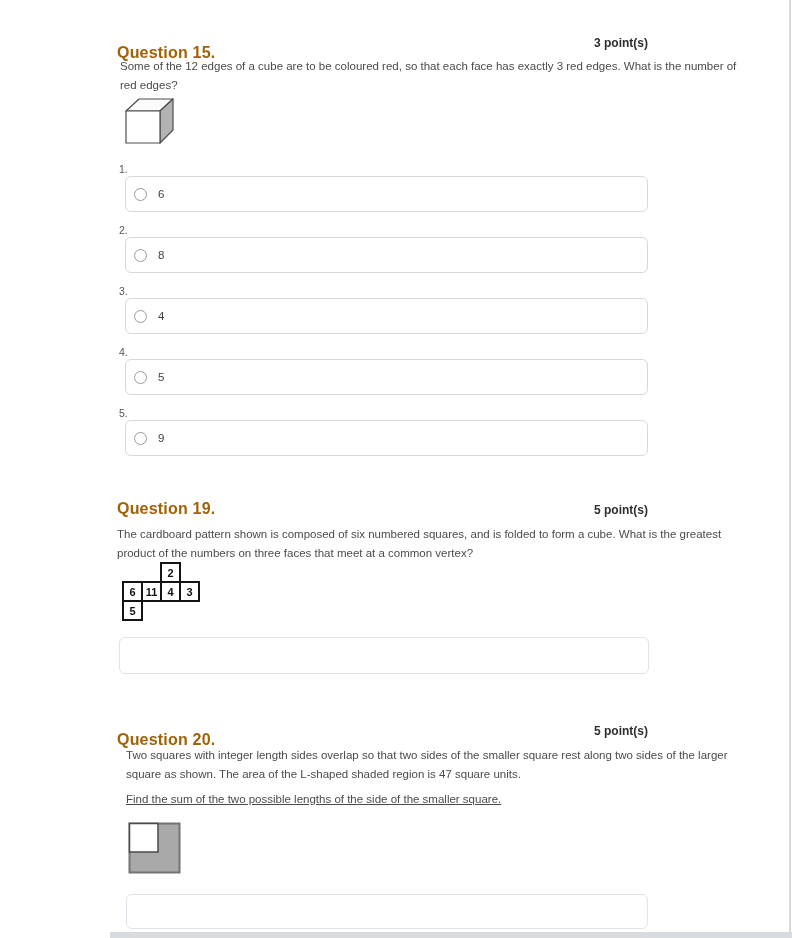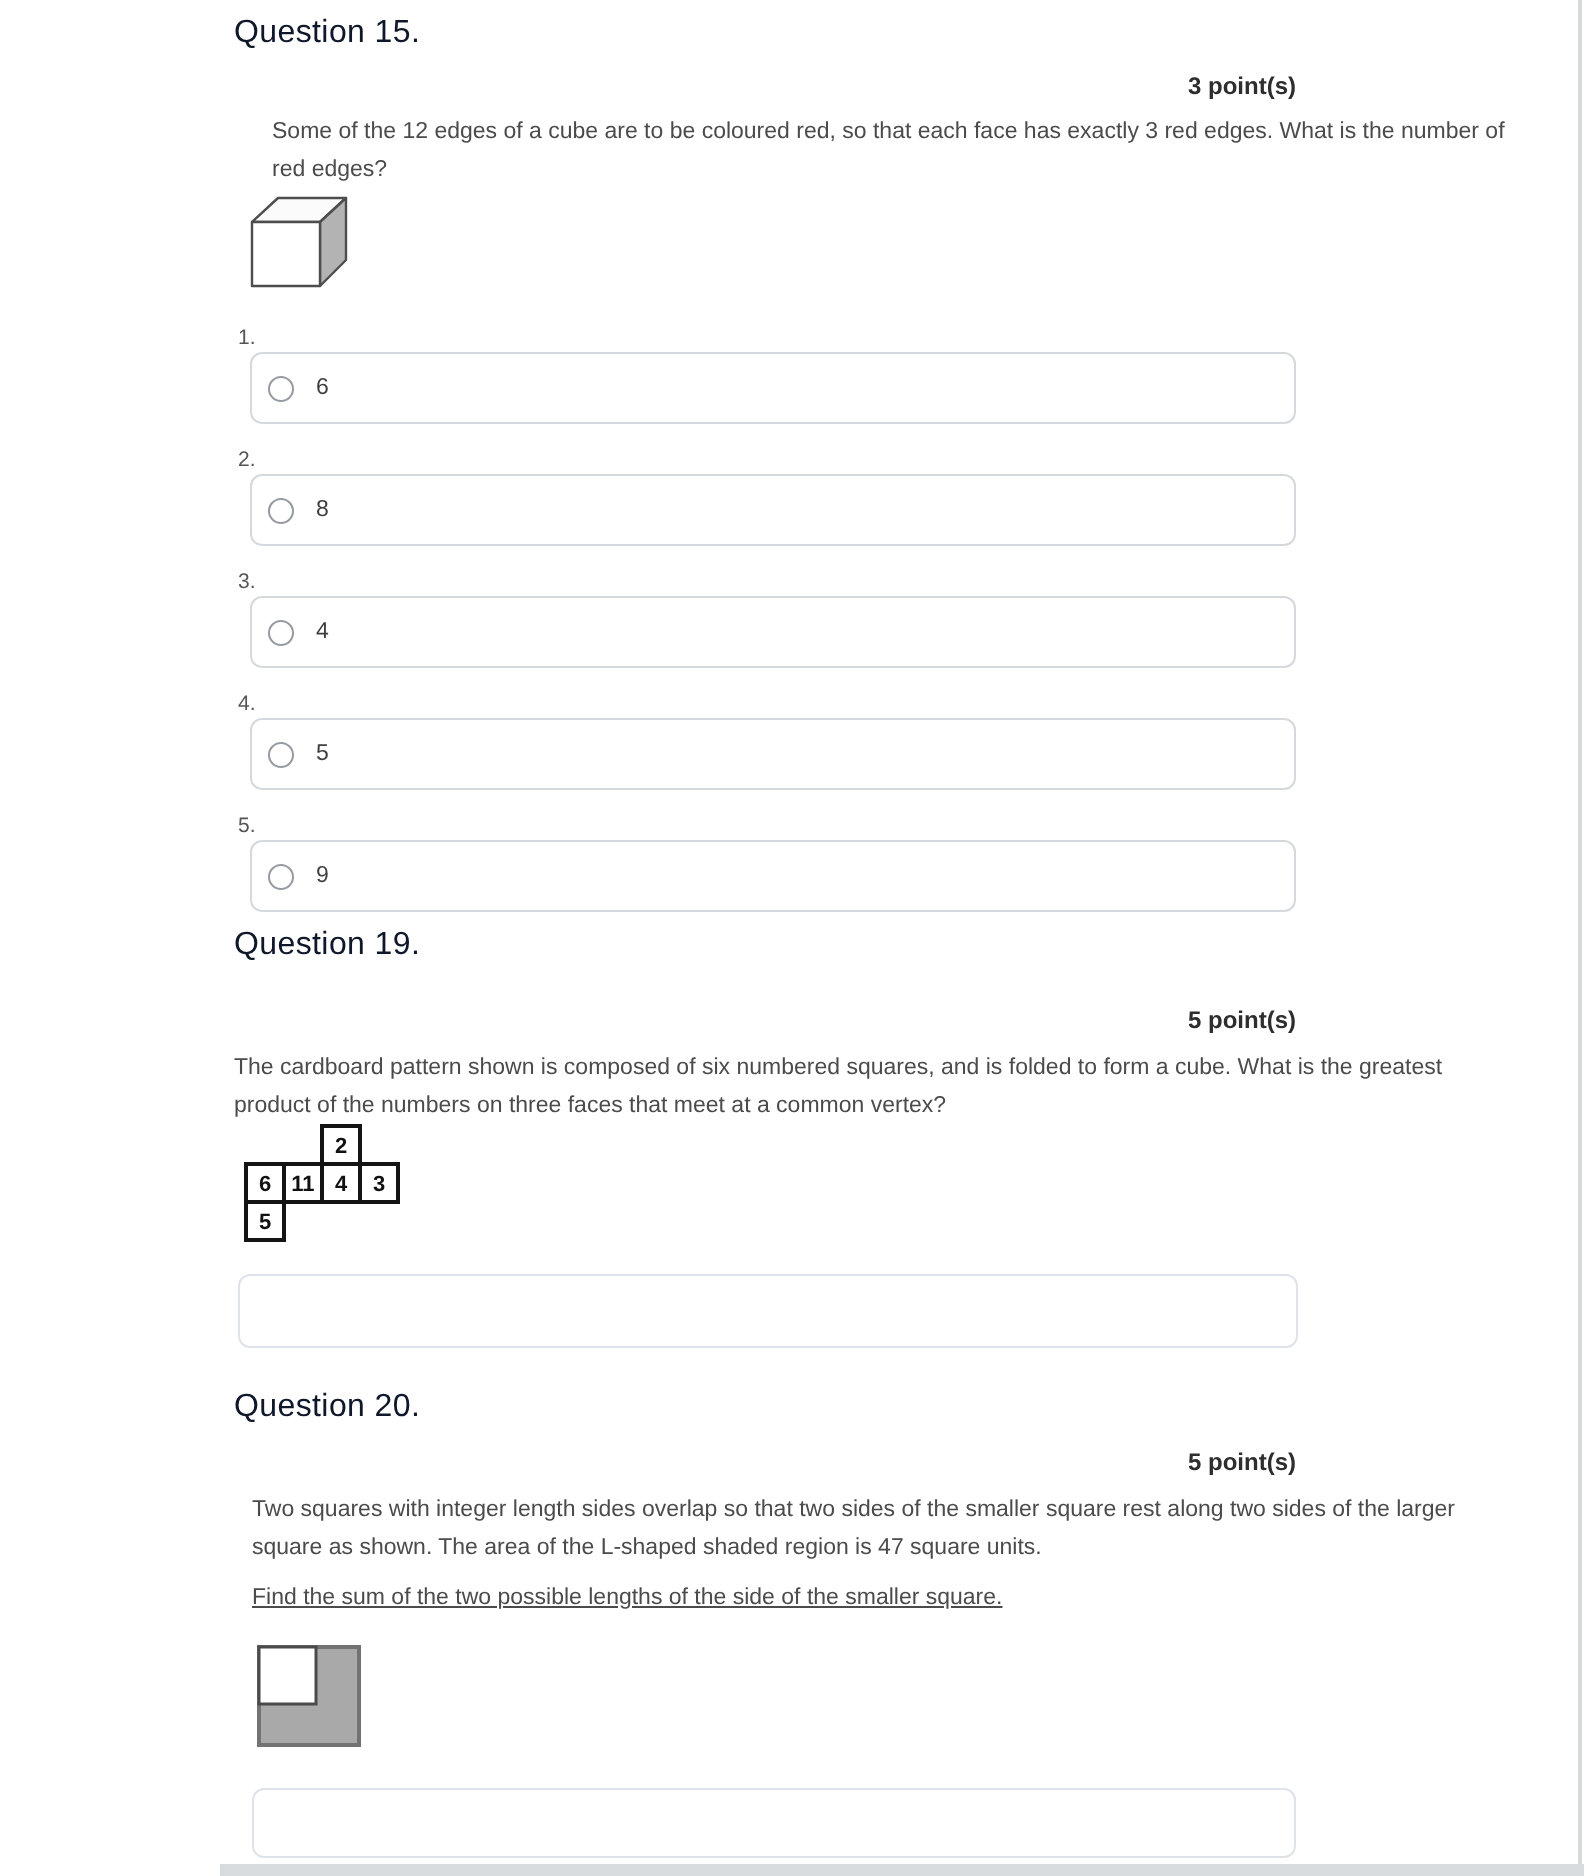--- a/index.html
+++ b/index.html
@@ -1,22 +1,23 @@
 <!DOCTYPE html>
 <html><head>
 <meta charset="utf-8">
 <style>
   html,body{margin:0;padding:0;background:#ffffff;}
   .page{
     position:relative;width:792px;height:938px;background:#ffffff;
     font-family:"Liberation Sans","DejaVu Sans",sans-serif;overflow:hidden;
   }
   .q-title{
-    position:absolute;left:117px;font-size:16px;font-weight:400;color:#0f172a;
+    position:absolute;left:117px;font-size:16px;font-weight:700;color:#a16207;
     letter-spacing:.2px;
+    margin-top:36px;
   }
   .points{
     position:absolute;left:117px;width:531px;text-align:right;
     font-size:12px;font-weight:700;color:#2e2e2e;
   }
   .qtext{
     position:absolute;font-size:11.5px;line-height:19px;color:#4b4b4b;
   }
   .qtext div{white-space:nowrap;}
   .choice-label{
@@ -46,21 +47,21 @@
     position:absolute;left:110px;top:932px;width:682px;height:6px;background:#d9dcdf;
   }
 </style>
 </head>
 <body>
 
 <div class="page">
 
   <div class="q-title" style="top:8px;">Question 15.</div>
   <div class="points" style="top:36px;">3 point(s)</div>
-  <div class="qtext" style="left:136px;top:57px;">
+  <div class="qtext" style="left:120px;top:57px;">
     <div>Some of the 12 edges of a cube are to be coloured red, so that each face has exactly 3 red edges. What is the number of</div>
     <div>red edges?</div>
   </div>
 
   <svg class="fig" style="left:124px;top:97px;" width="54" height="52" viewBox="0 0 54 52">
     <polygon points="2,14 15,2 49,2 36,14" fill="#fbfbfb" stroke="#4d4d4d" stroke-width="1.2" stroke-linejoin="round"></polygon>
     <polygon points="36,14 49,2 49,33 36,46" fill="#b3b3b3" stroke="#4d4d4d" stroke-width="1.2" stroke-linejoin="round"></polygon>
     <rect x="2" y="14" width="34" height="32" fill="#ffffff" stroke="#4d4d4d" stroke-width="1.2" stroke-linejoin="round"></rect>
   </svg>
 

